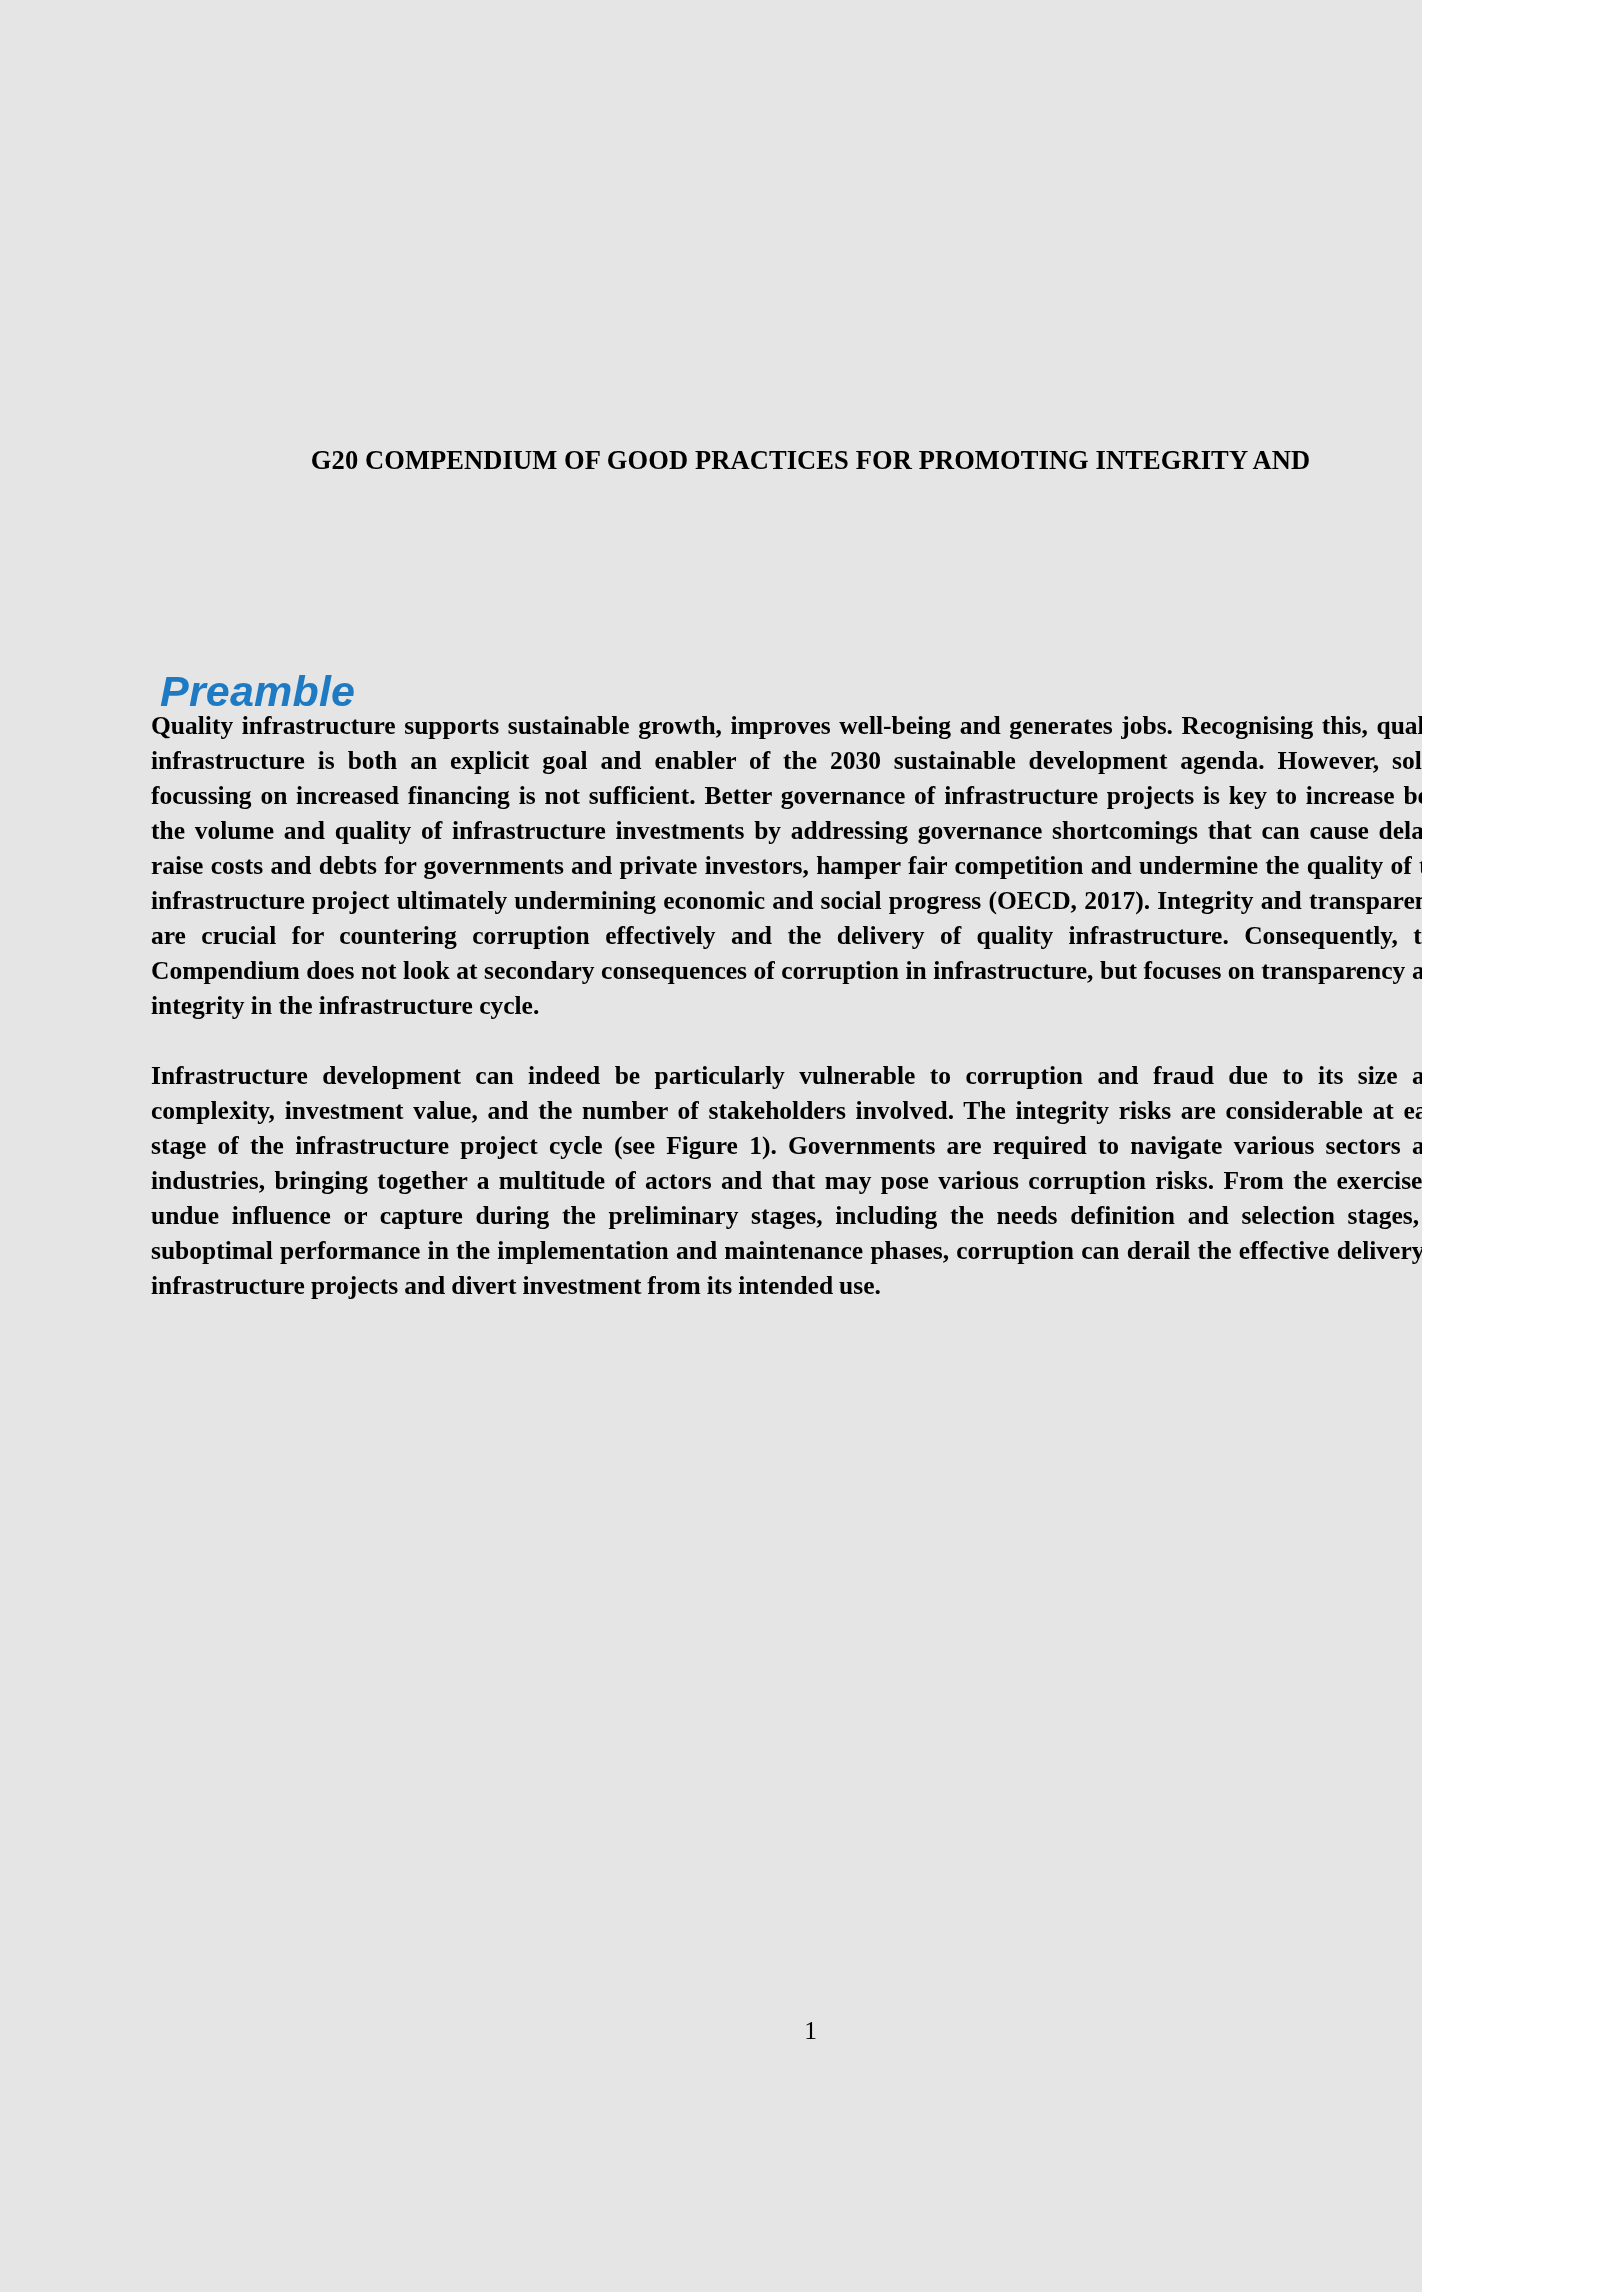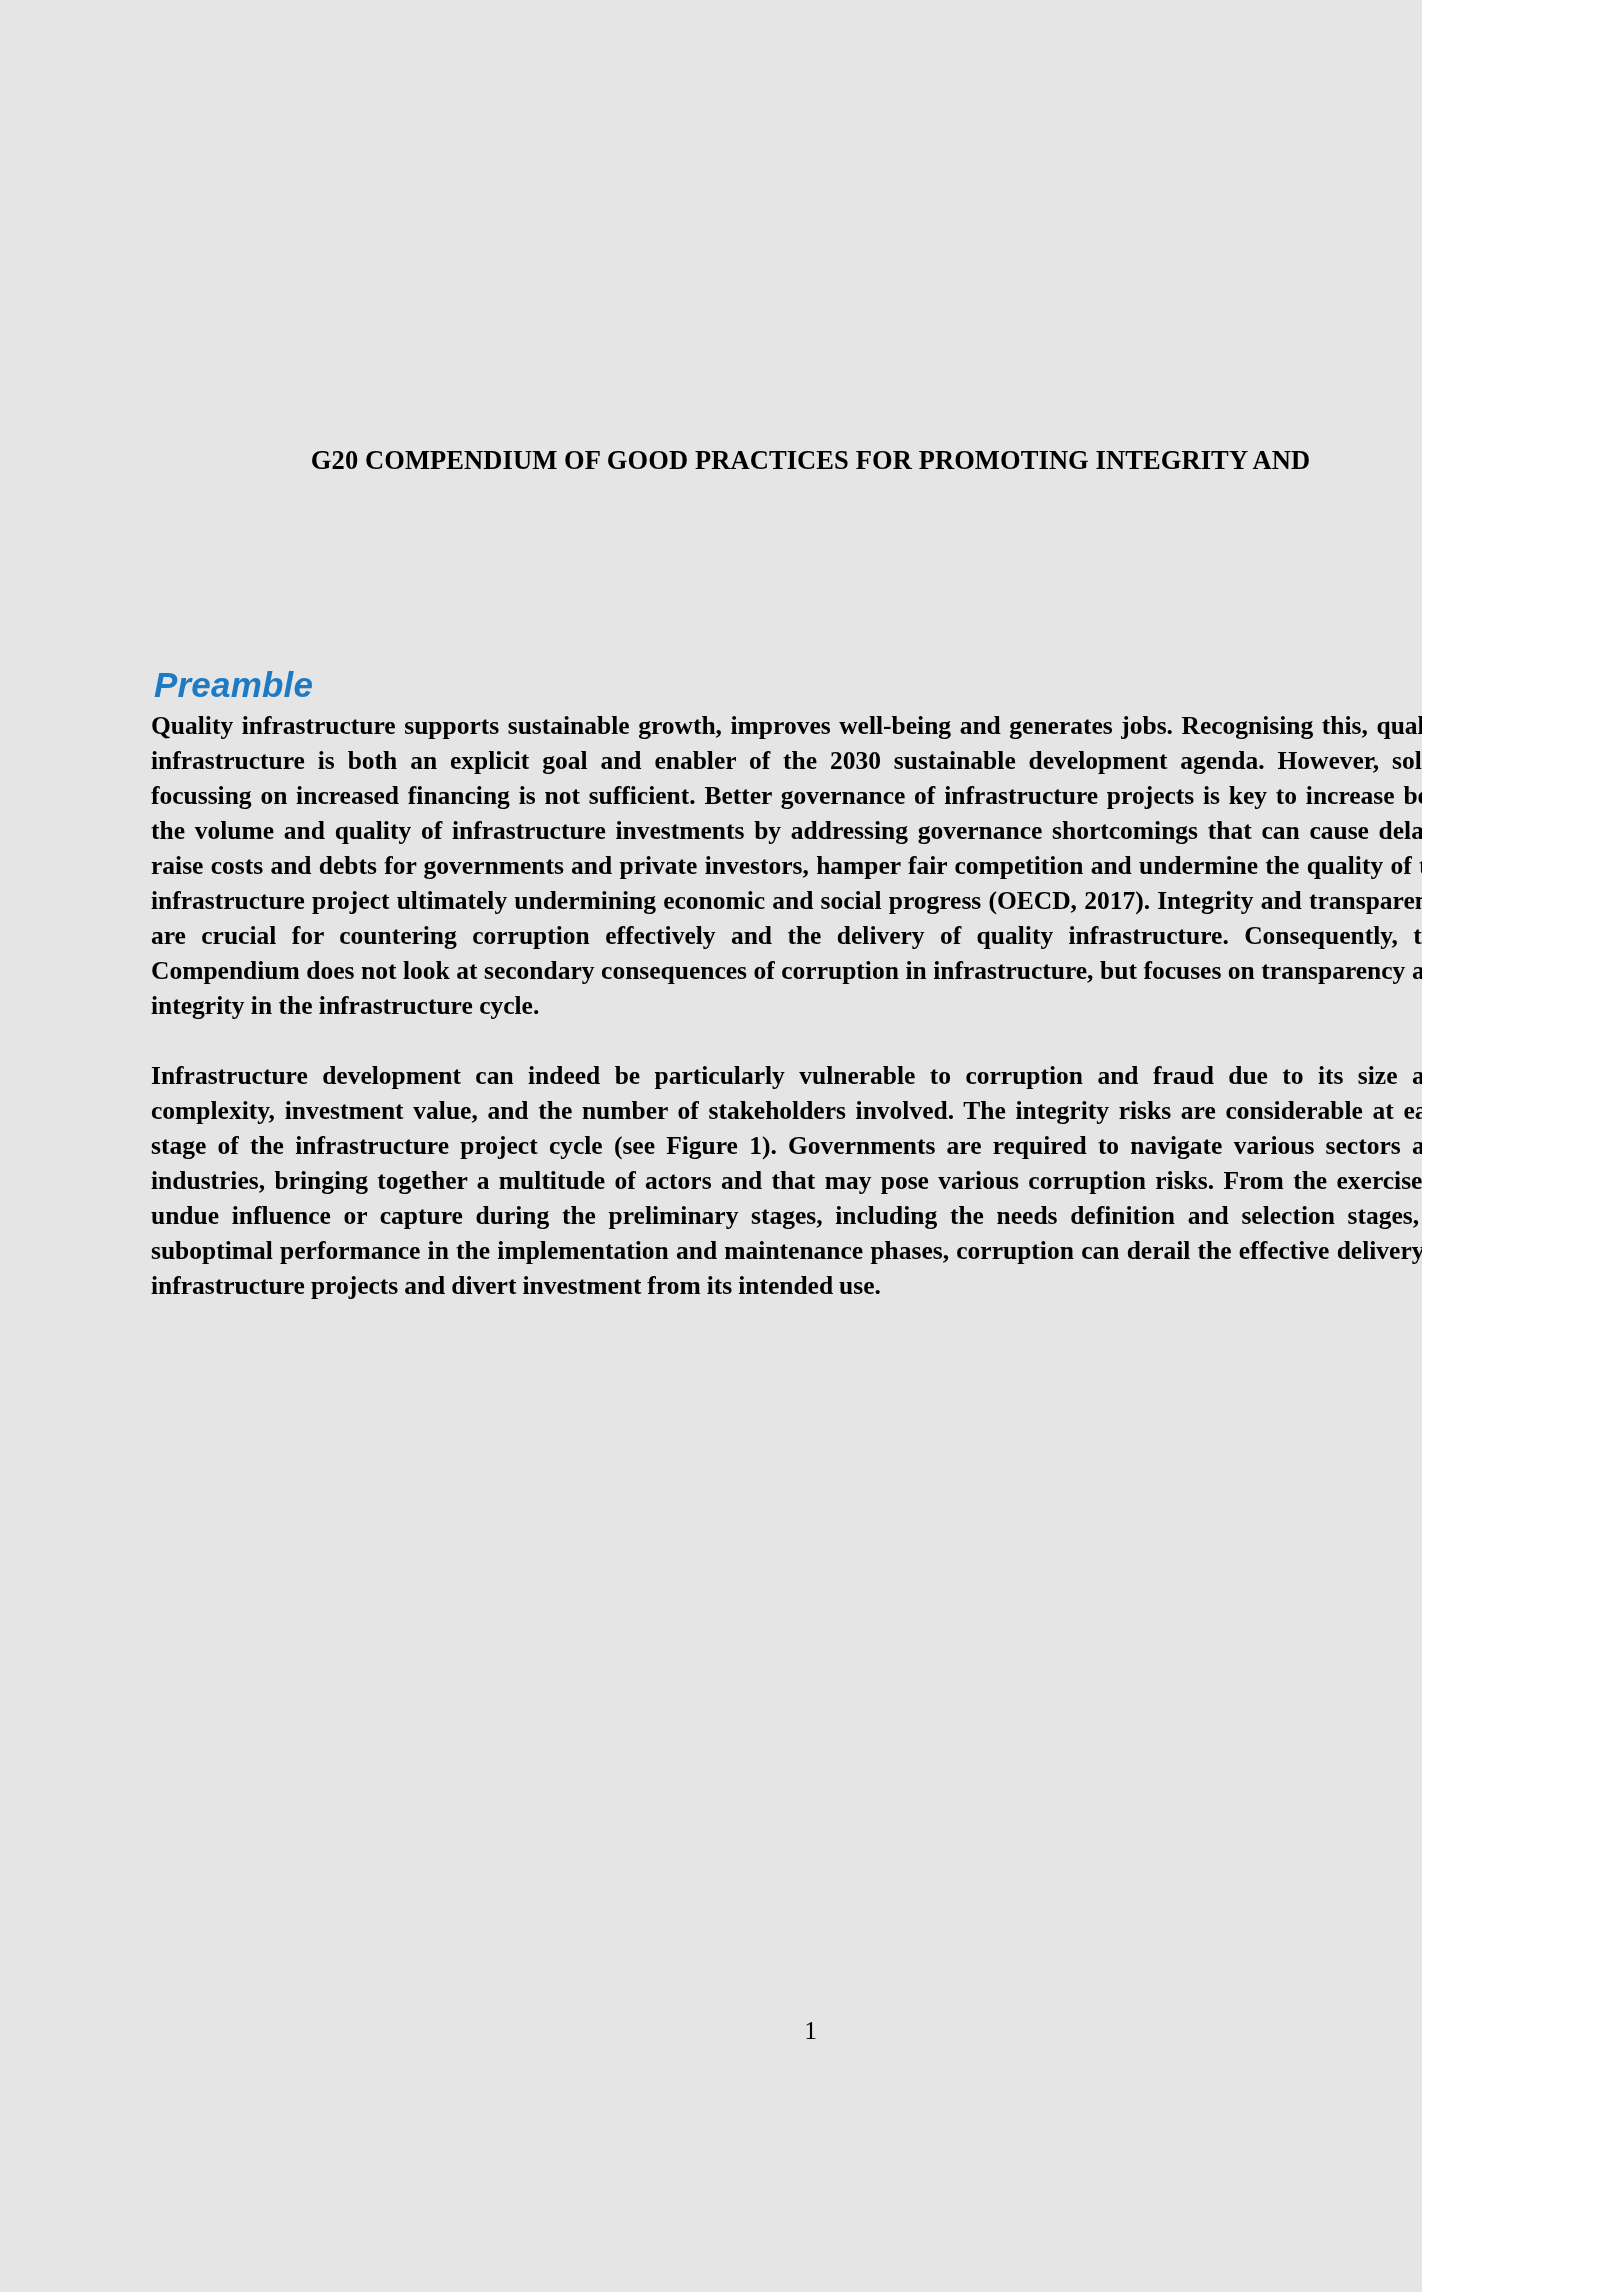--- a/index.html
+++ b/index.html
@@ -31,26 +31,26 @@
     color: #000000;
     letter-spacing: 0.1px;
   }
   .doc-title .title-line {
     display: block;
   }
 
   
   .section-heading {
     position: absolute;
-    left: 154px;
+    left: 160px;
     top: 633px;
     font-family: "Liberation Sans", "DejaVu Sans", sans-serif;
     font-weight: bold;
     font-style: italic;
-    font-size: 35px;
+    font-size: 43px;
     line-height: 45px;
     color: #1F7AC4;
     letter-spacing: 0.2px;
   }
 
   
   .body-block {
     position: absolute;
     left: 151px;
     top: 708px;

